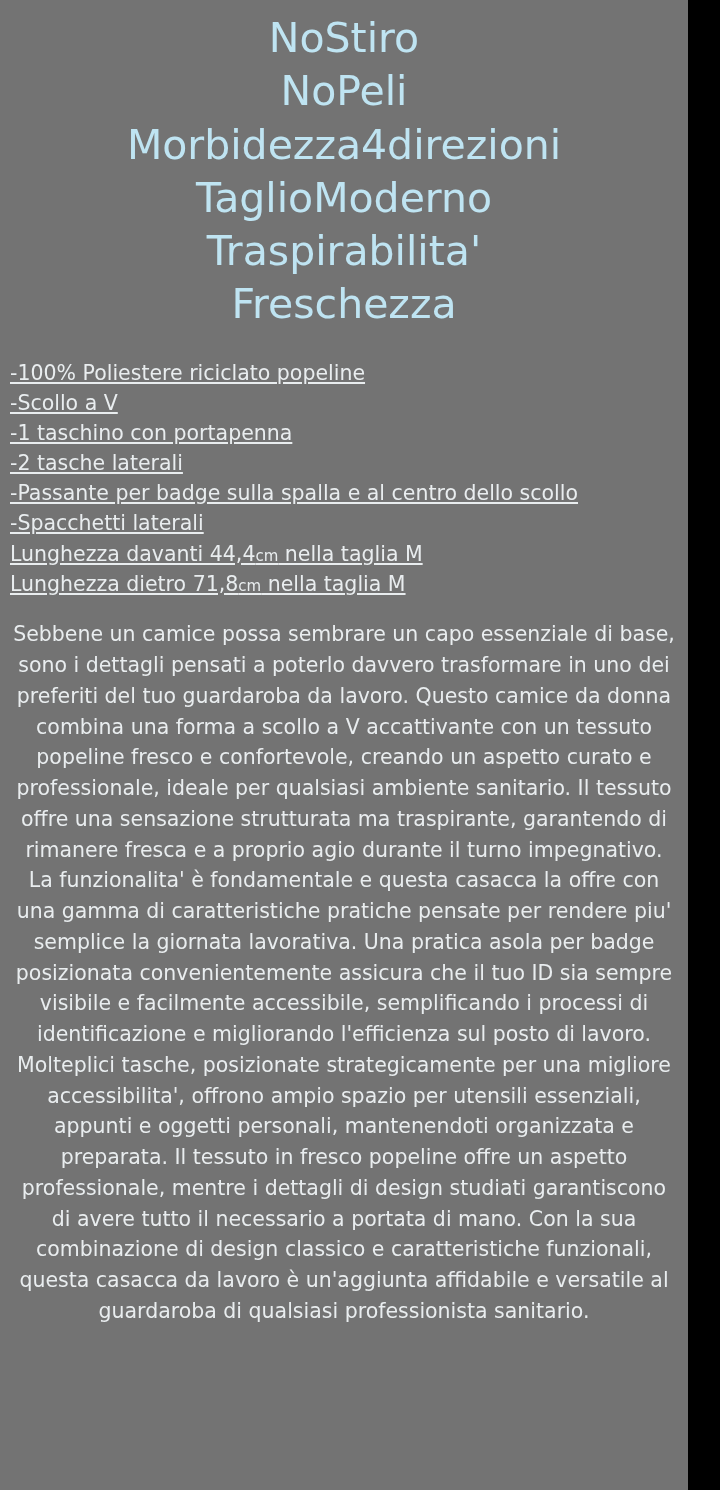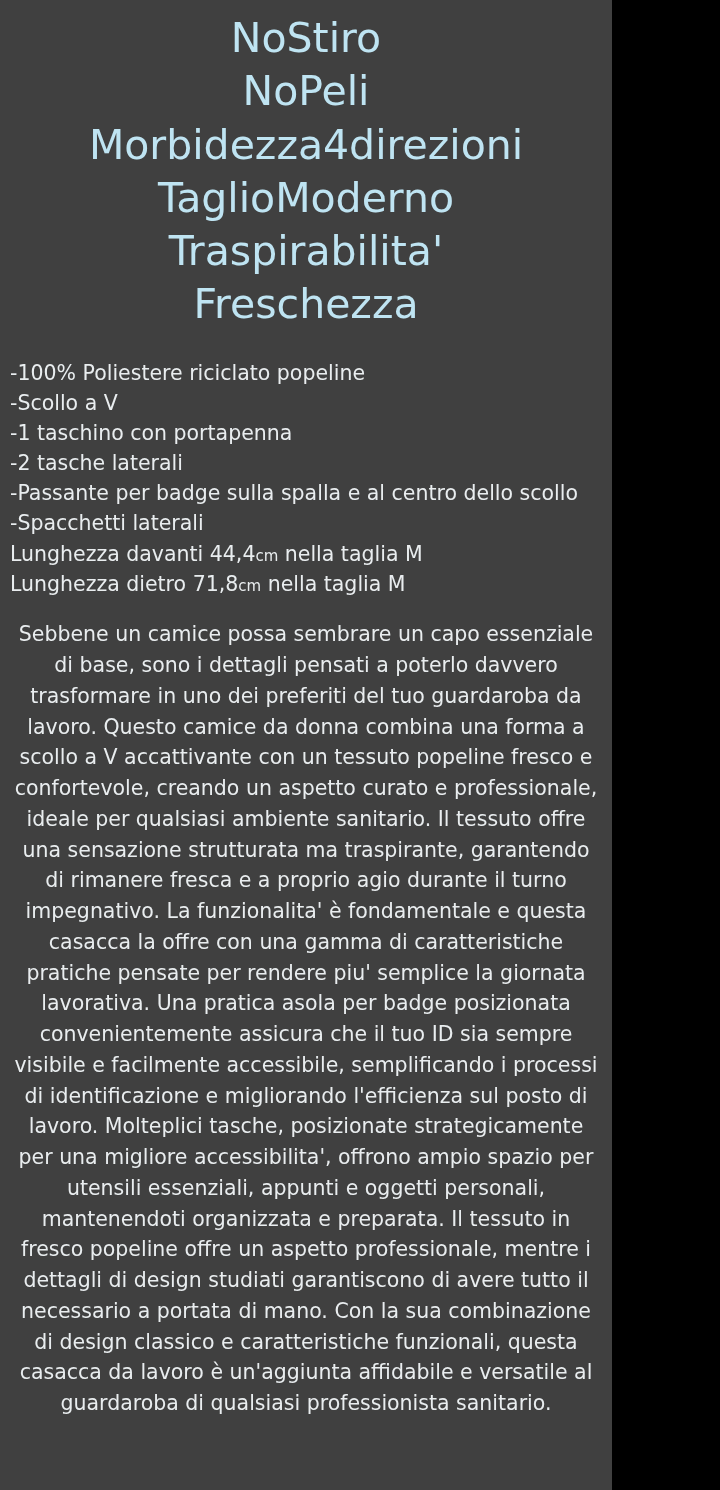--- a/index.html
+++ b/index.html
@@ -7,23 +7,23 @@
     padding: 0;
     background: #000000;
   }
   body {
     width: 720px;
     height: 1490px;
     overflow: hidden;
     font-family: "DejaVu Sans", sans-serif;
   }
   .page {
-    width: 612px;
+    width: 688px;
     height: 1490px;
-    background: #404040;
+    background: #737373;
     box-sizing: border-box;
     padding: 12px 8px 0 8px;
     position: relative;
   }
 
   
   .headlines {
     text-align: center;
     color: #bfe4f2;
     font-size: 41px;
@@ -41,20 +41,21 @@
     margin-top: 26px;
     color: #e9edef;
     font-size: 20.5px;
     line-height: 1.47;
     text-align: left;
     padding-left: 2px;
   }
   .spec-line {
     display: block;
     white-space: nowrap;
+    text-decoration: underline;
   }
   .spec-line .unit {
     font-size: 15px;
   }
 
   
   .body-copy {
     color: #e9edef;
     font-size: 20.5px;
     line-height: 1.50;

